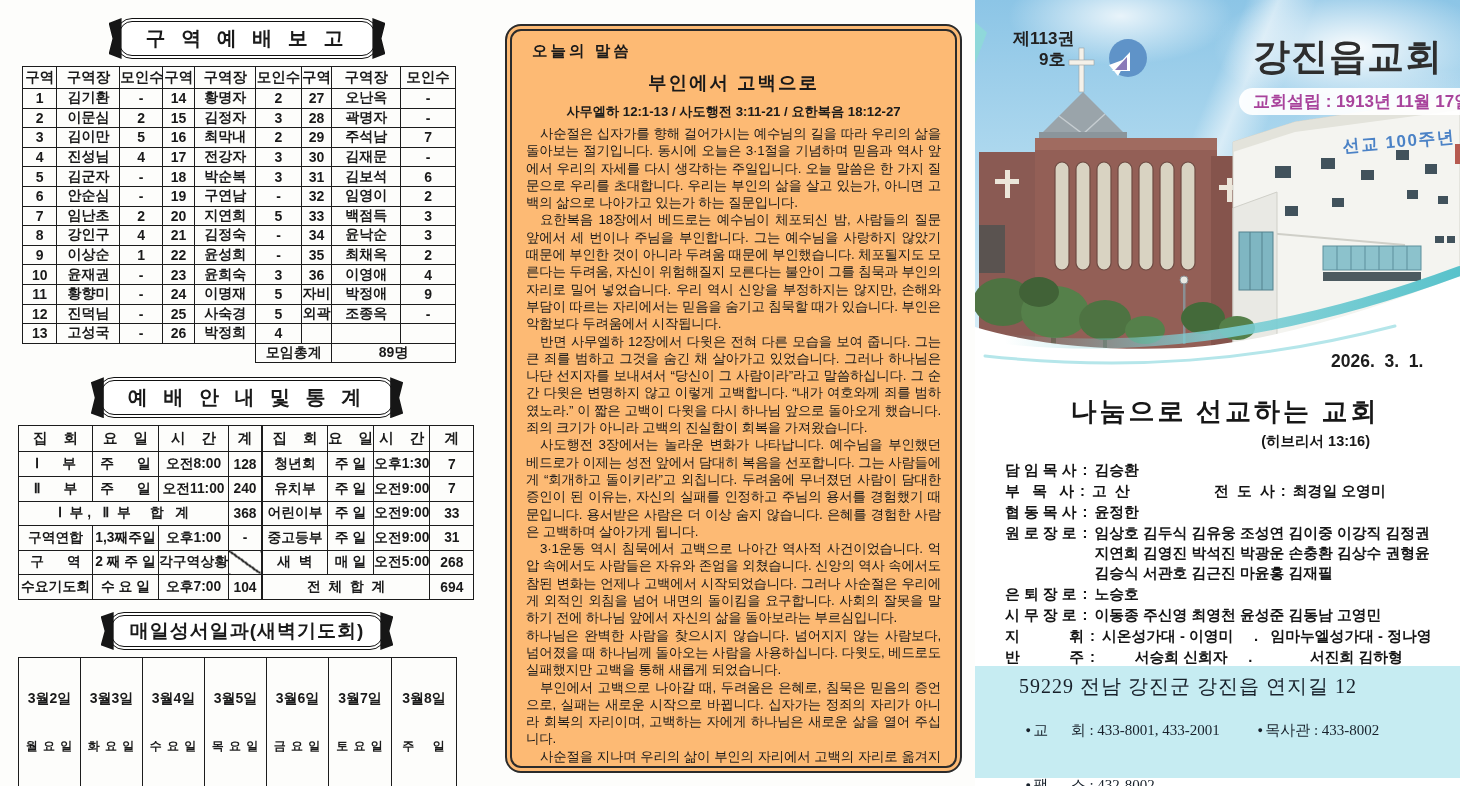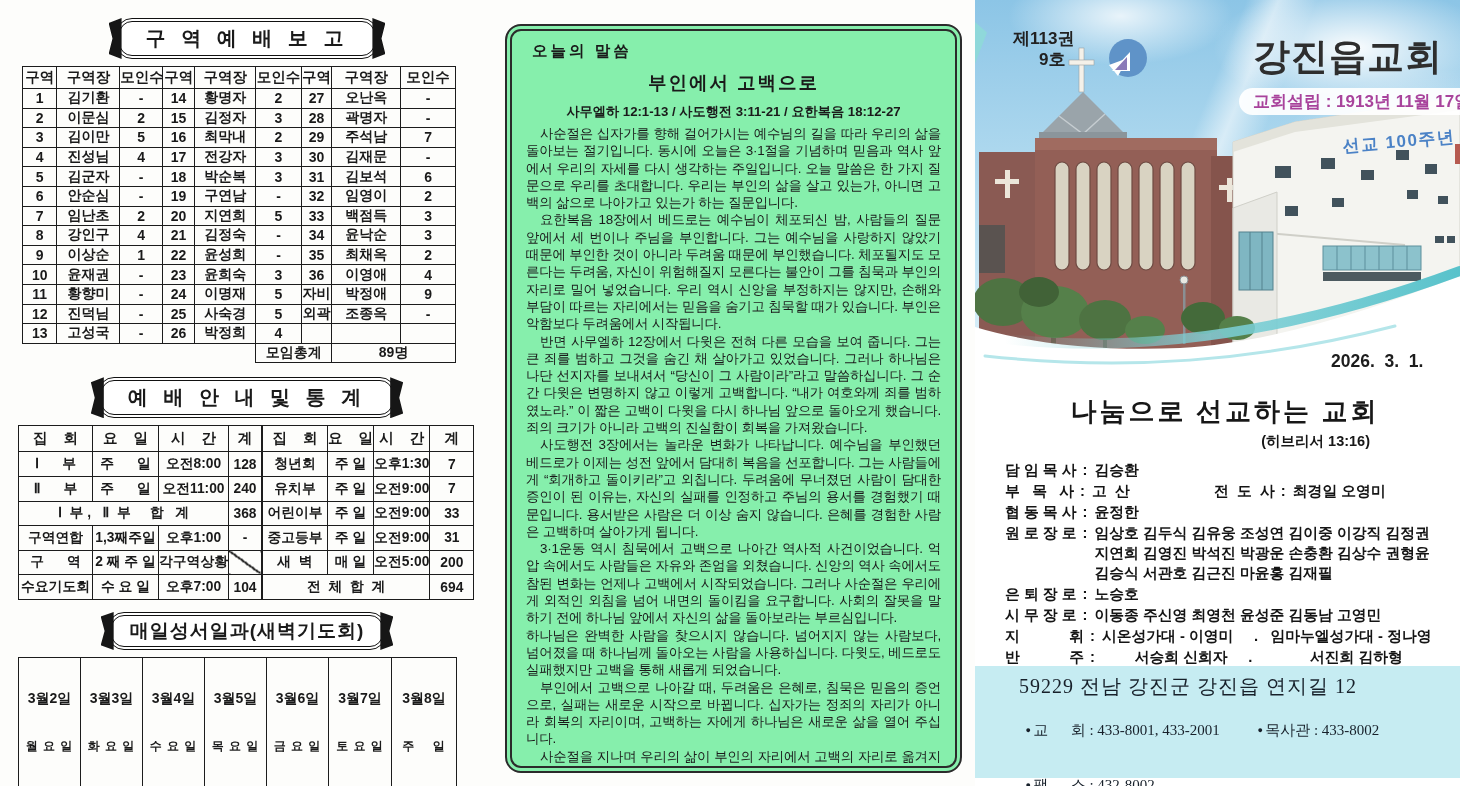--- a/index.html
+++ b/index.html
@@ -40,21 +40,21 @@
       transparent calc(50% - 1px), #222 calc(50% - 1px), #222 calc(50% + 1px), transparent calc(50% + 1px));
   }
   .daily-table { width:438px; margin-left:4px; }
   .daily-table th { height:34px; font-size:14px; line-height:16px; }
   .daily-date { font-size:14px; }
   .daily-day  { font-size:12px; letter-spacing:1px; }
   
   .middle-panel { position:absolute; left:505px; top:24px; width:457px; height:749px; }
   .sermon-frame {
     width:100%; height:100%; border:7px double #2b2b2b; border-radius:16px;
-    background:#86efac; padding:8px 14px 4px 14px; overflow:hidden;
+    background:#fdba74; padding:8px 14px 4px 14px; overflow:hidden;
   }
   .sermon-label { font-size:15.5px; font-weight:700; letter-spacing:3px; margin:2px 0 3px 6px; }
   .sermon-title { margin:8px; text-align:center; font-size:18.5px; font-weight:800; letter-spacing:2px; }
   .scripture { text-align:center; font-size:13.2px; font-weight:700; margin:1px 0 4px 0; }
   .sermon-body p {
     margin:0; text-indent:1.05em; text-align:justify;
     font-size:13.4px; line-height:17.3px; letter-spacing:-0.2px;
   }
   .sermon-body p:nth-of-type(6) { text-indent:0; }
   
@@ -400,21 +400,21 @@
       <tr>
         <td>중고등부</td>
         <td>주 일</td>
         <td>오전9:00</td>
         <td>31</td>
       </tr>
       <tr>
         <td>새  벽</td>
         <td>매 일</td>
         <td>오전5:00</td>
-        <td>200</td>
+        <td>268</td>
       </tr>
       <tr>
         <td colspan="3">전  체  합  계</td>
         <td>694</td>
       </tr>
     </tbody>
       </table>
   </div>
 
   <div class="banner banner-small" style="margin-top:12px">

